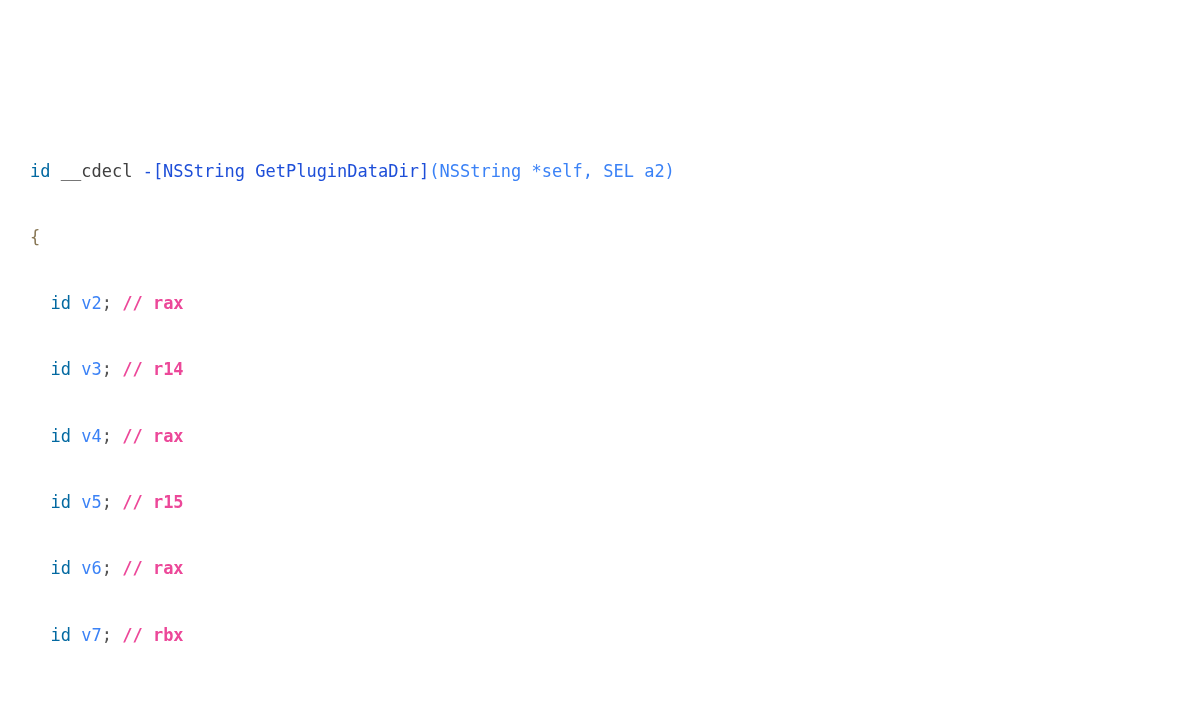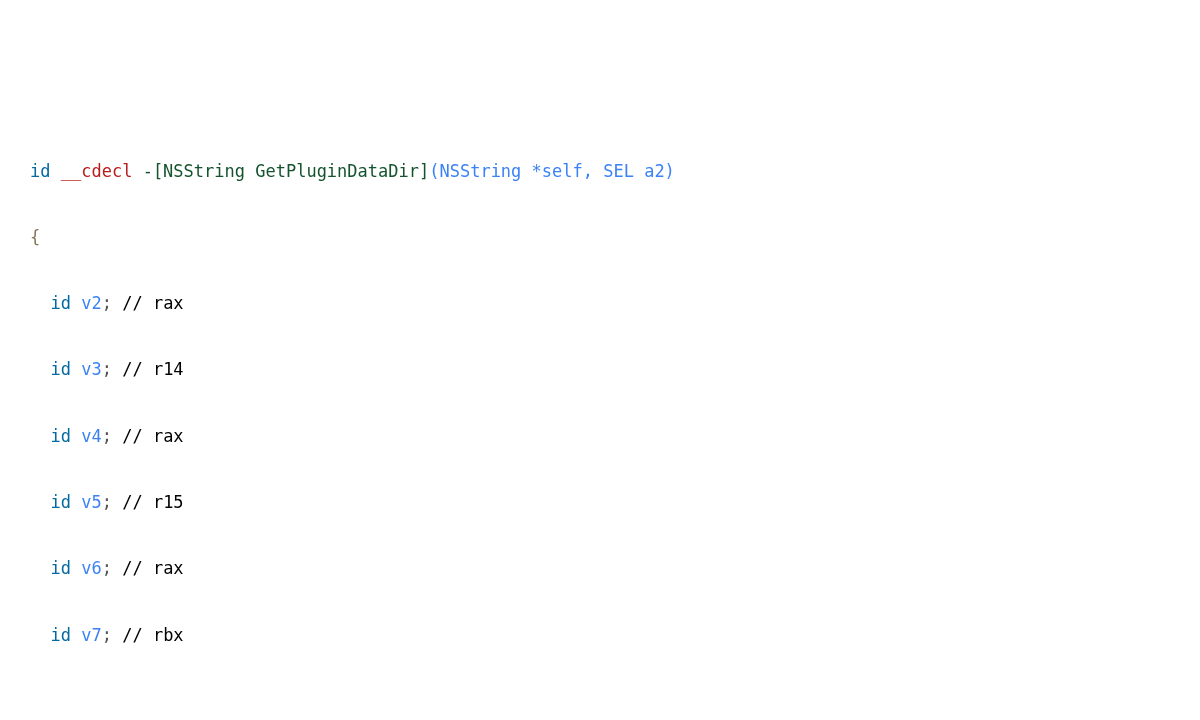--- a/index.html
+++ b/index.html
@@ -8,23 +8,23 @@
     background: #ffffff;
     font-family: "Menlo", "Consolas", "DejaVu Sans Mono", monospace;
     font-size: 17px;
     line-height: 1.95;
     color: #555;
     white-space: pre;
     overflow-x: hidden;
   }
   .line { display: block; white-space: pre; }
   .kw  { color: #0369a1; }       
-  .kw2 { color: #b91c1c; margin-top: 36px; }       
-  .sel { color: #14532d; }       
-  .cm  { color: #000000; font-style: normal; } 
+  .kw2 { color: #404040; margin-top: 36px; }       
+  .sel { color: #1d4ed8; }       
+  .cm  { color: #ec4899; font-style: normal; font-weight: bold; } 
   .id  { color: #3b82f6; }          
   .br  { color: #887755; }
 </style>
 </head>
 <body>
 
 
 
 <span class="line"><span class="kw">id</span> <span class="kw2">__cdecl</span> <span class="sel">-[NSString GetPluginDataDir]</span><span class="id">(NSString *self, SEL a2)</span></span>
 <span class="line"><span class="br">{</span></span>

